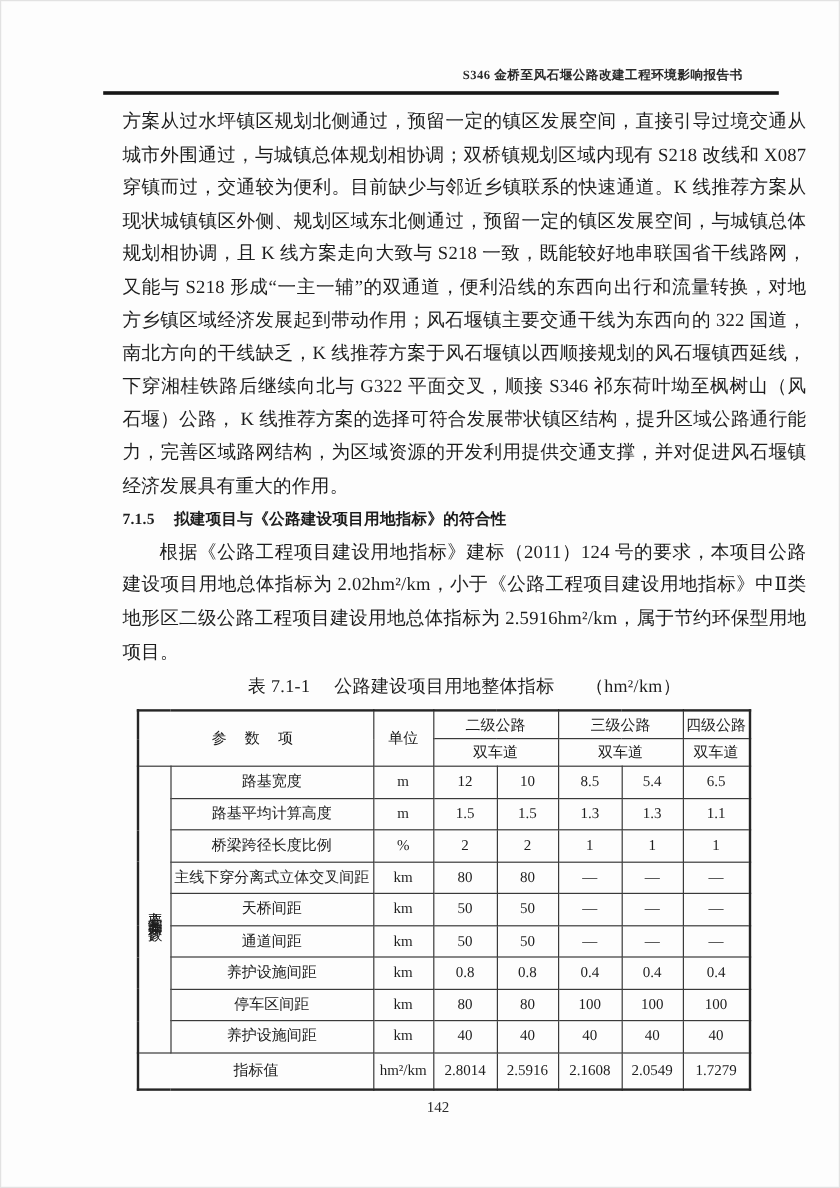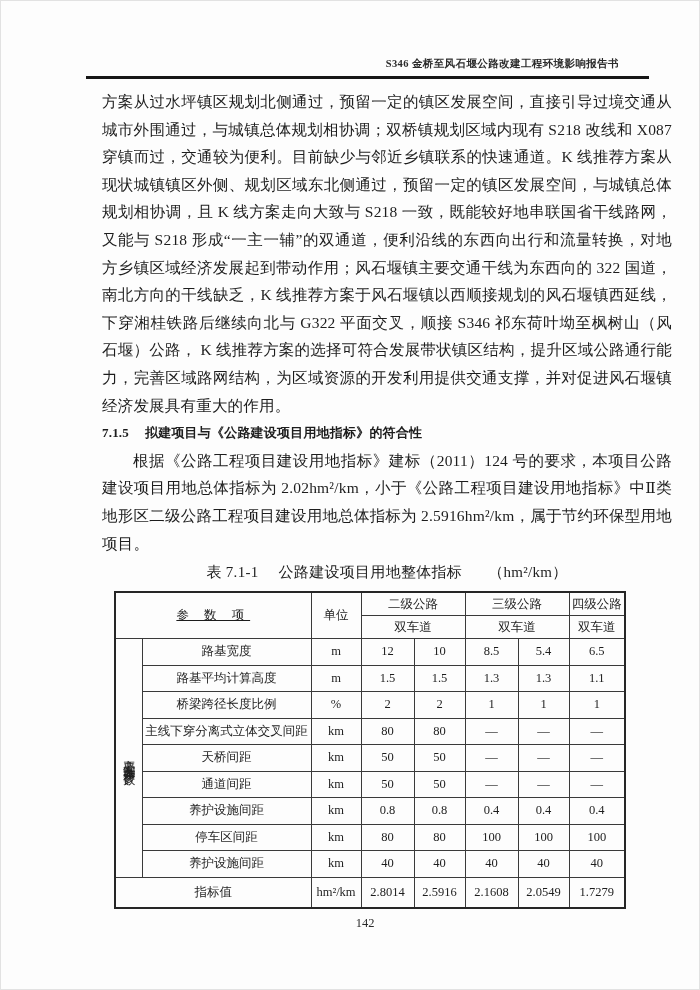--- a/index.html
+++ b/index.html
@@ -64,21 +64,21 @@
   tr.hdr-row td { height: 20px; font-size: 12.5px; }
   tr.data-row td { height: 23.5px; }
   tr.footer-row td { height: 27px; }
   td.vert-label {
     writing-mode: vertical-rl;
     text-orientation: upright;
     letter-spacing: 2px;
     font-size: 12px;
     padding: 4px 0;
   }
-  td.param-head { letter-spacing: 6px; text-decoration: underline; }
+  td.param-head { letter-spacing: 6px; }
   .page-number {
     position: absolute; top: 915px; left: 14px; width: 700px;
     text-align: center;
     font-size: 12.5px; color: #2a2a2a;
   }
 </style>
 </head>
 <body>
 
 <div class="page">

